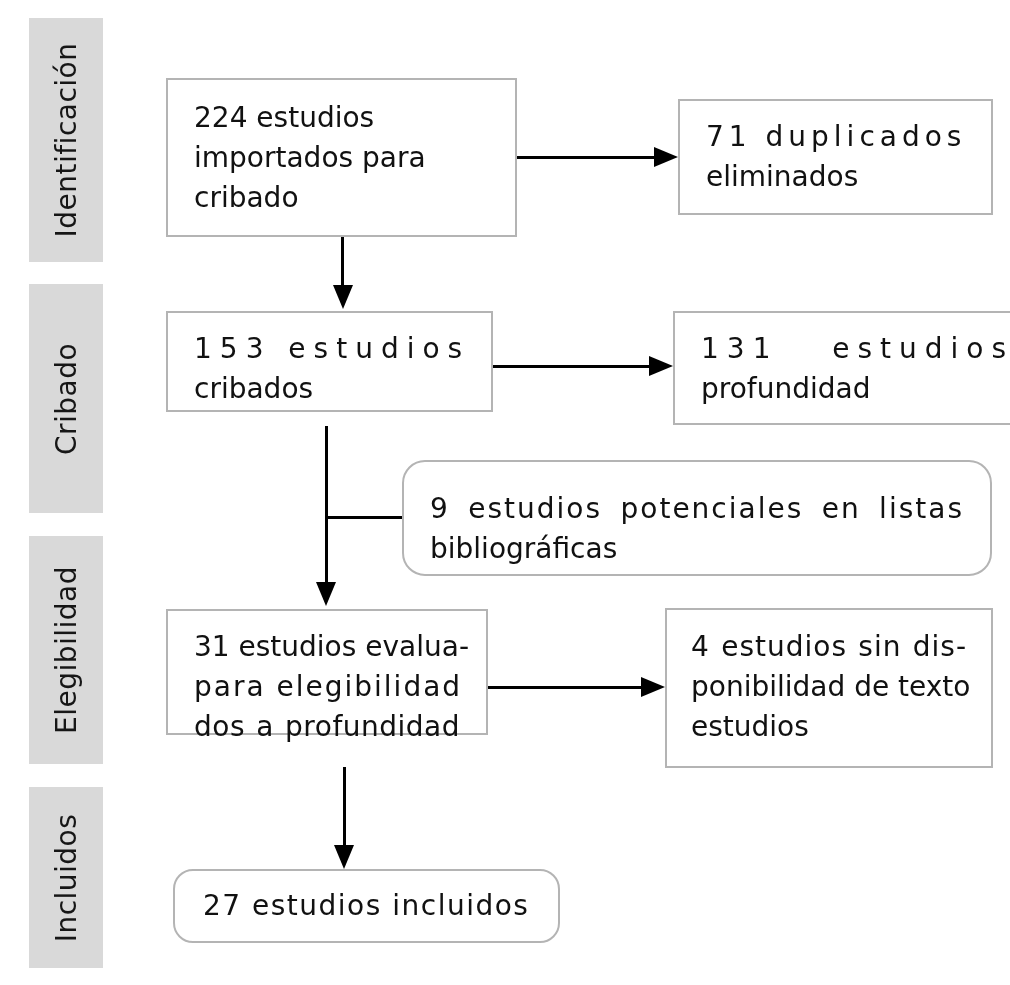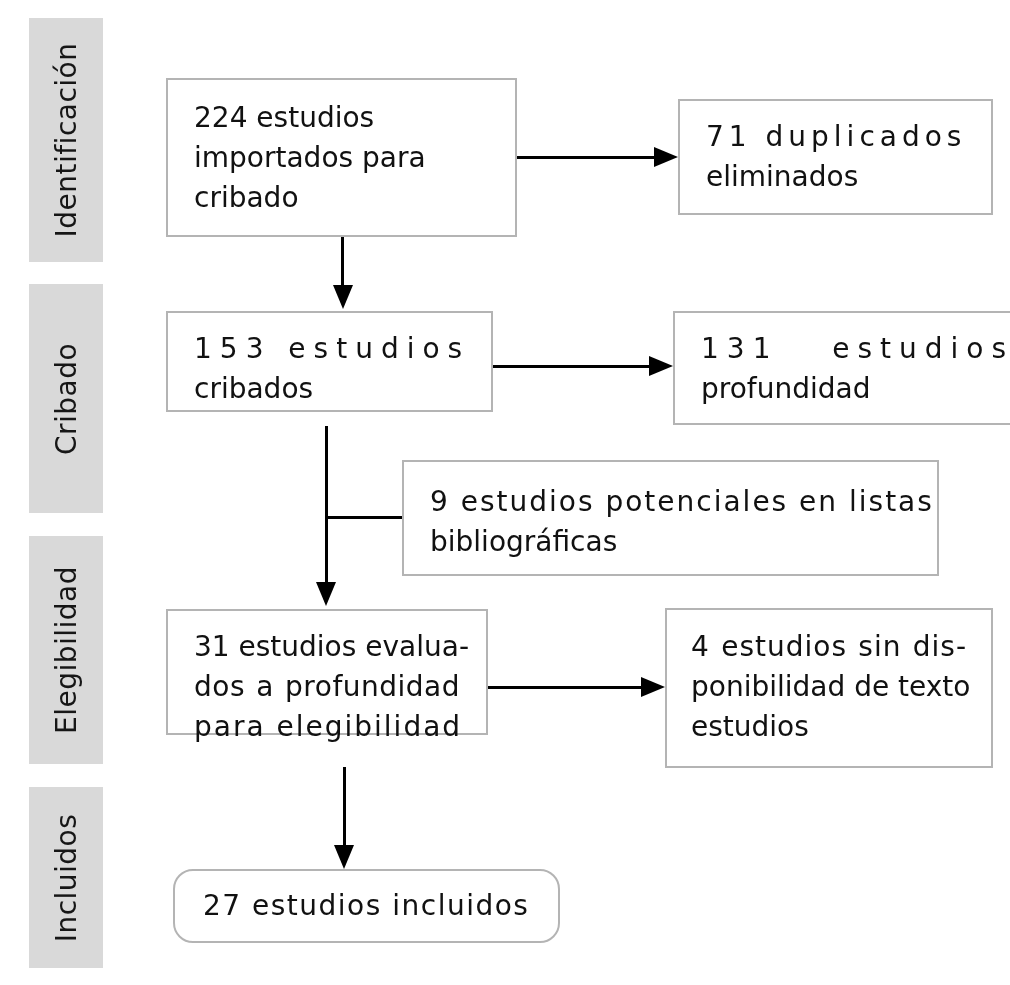--- a/index.html
+++ b/index.html
@@ -77,29 +77,29 @@
   <div class="box" style="left:166px;top:311px;width:327px;height:101px;padding:16px 26px 0;">
     <div class="line stretch ls8">153 estudios</div>
     <div class="line">cribados</div>
   </div>
 
   <div class="box" style="left:673px;top:311px;width:369px;height:114px;padding:16px 26px 0;">
     <div class="line stretch ls8">131 estudios</div>
     <div class="line">profundidad</div>
   </div>
 
-  <div class="box" style="left:402px;top:460px;width:537px;height:116px;padding:20px 26px 0;">
+  <div class="box" style="left:402px;top:460px;width:590px;height:116px;padding:27px 26px 0;border-radius:23px;">
     <div class="line stretch ls2">9 estudios potenciales en listas</div>
     <div class="line">bibliográficas</div>
   </div>
 
   <div class="box" style="left:166px;top:609px;width:322px;height:126px;padding:16px 26px 0;">
     <div class="line">31 estudios evalua-</div>
+    <div class="line stretch ls2">para elegibilidad</div>
     <div class="line stretch ls05">dos a profundidad</div>
-    <div class="line stretch ls2">para elegibilidad</div>
   </div>
 
   <div class="box" style="left:665px;top:608px;width:328px;height:160px;padding:17px 24px 0;">
     <div class="line stretch ls1">4 estudios sin dis-</div>
     <div class="line stretch">ponibilidad de texto</div>
     <div class="line">estudios</div>
   </div>
 
   <div class="box" style="left:173px;top:869px;width:387px;height:74px;padding:15px 28px 0;border-radius:20px;">
     <div class="line ls15">27 estudios incluidos</div>

